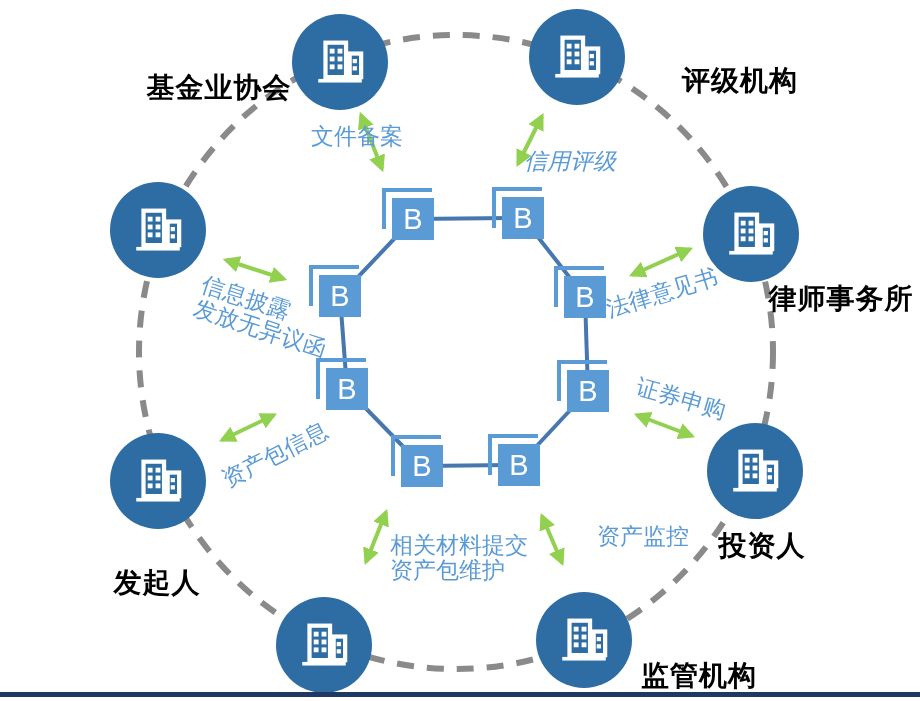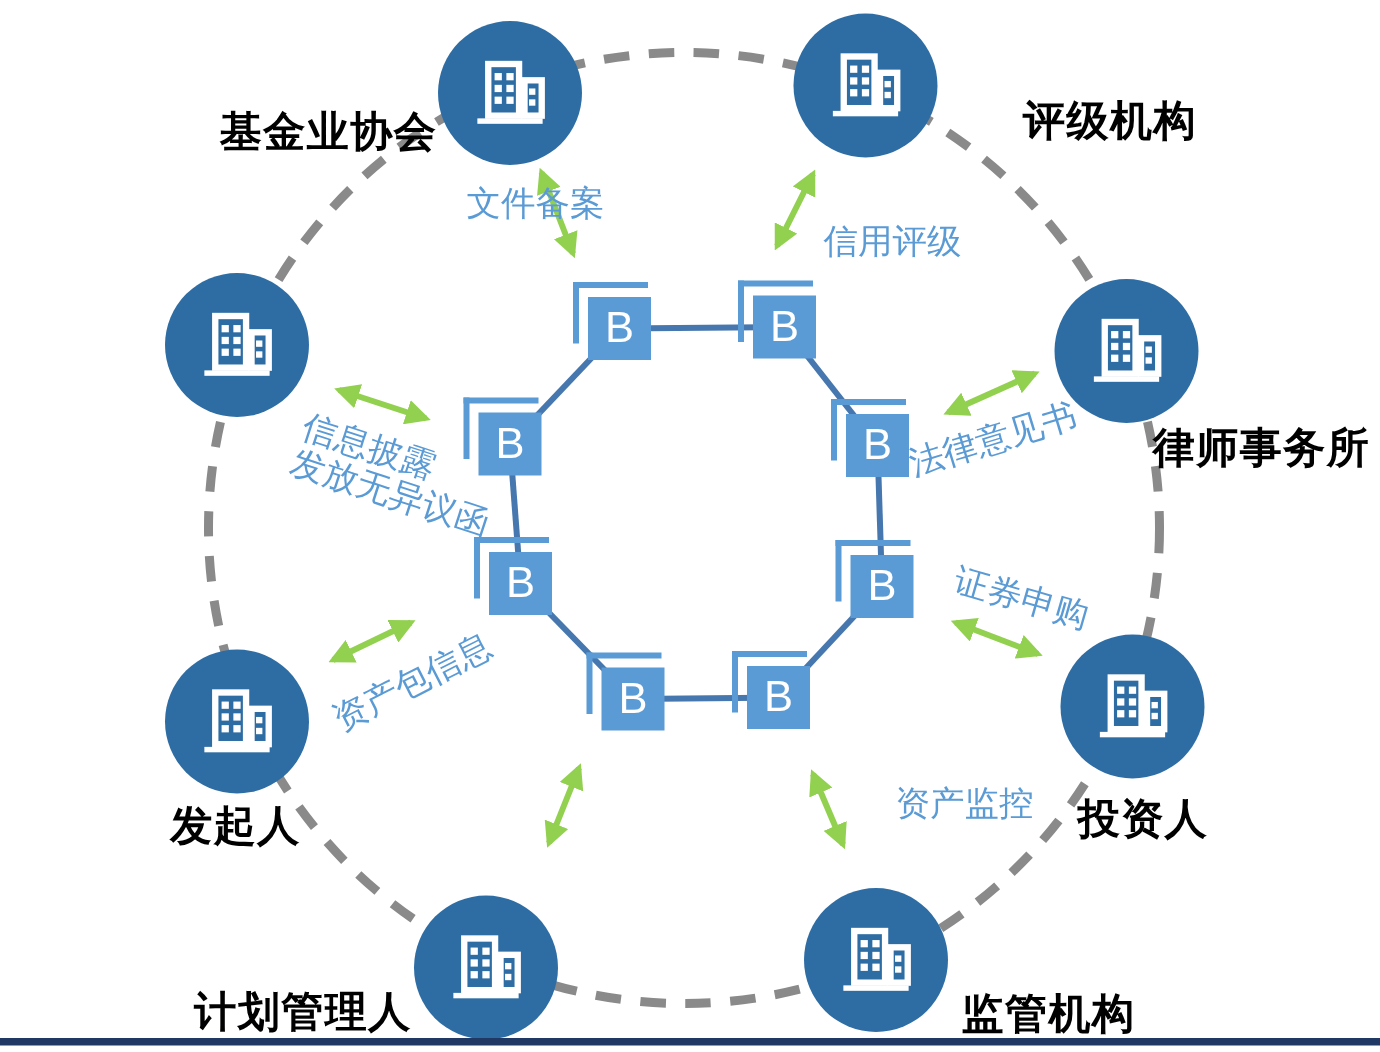--- a/index.html
+++ b/index.html
@@ -212,22 +212,21 @@
         <rect x="24" y="16" width="34" height="57" fill="none" stroke="#ffffff" stroke-width="7"></rect>
         <rect x="64" y="34" width="19" height="39" fill="none" stroke="#ffffff" stroke-width="7"></rect>
       </svg>
   </div>
 
   <div class="entity-label" style="left:219px;top:88px;">基金业协会</div>
   <div class="entity-label" style="left:740px;top:81px;">评级机构</div>
   <div class="entity-label" style="left:762px;top:546px;">投资人</div>
   <div class="entity-label" style="left:841px;top:299px;">律师事务所</div>
   <div class="entity-label" style="left:699px;top:676px;">监管机构</div>
-  <div class="entity-label" style="left:202px;top:675px;">计划管理人</div>
-  <div class="entity-label" style="left:157px;top:551px;text-align:right;">发起人</div>
+  <div class="entity-label" style="left:157px;top:583px;text-align:right;">发起人</div>
 
   <div class="bnode" style="left:392px;top:198px;">
       <span class="bracket"></span>
       <span class="bsq">B</span>
     </div>
   <div class="bnode" style="left:502px;top:197px;">
       <span class="bracket"></span>
       <span class="bsq">B</span>
     </div>
   <div class="bnode" style="left:564px;top:276px;">
@@ -249,24 +248,28 @@
   <div class="bnode" style="left:326px;top:368px;">
       <span class="bracket"></span>
       <span class="bsq">B</span>
     </div>
   <div class="bnode" style="left:319px;top:275px;">
       <span class="bracket"></span>
       <span class="bsq">B</span>
     </div>
 
   <div class="flabel" style="left:320px;top:136px;margin-left:37px;">文件备案</div>
-  <div class="flabel" style="left:595px;top:161px;">信用评级</div>
+  <div class="flabel" style="left:570px;top:161px;font-style:italic;">信用评级</div>
   <div class="flabel" style="left:662px;top:293px;--rot:-17deg;">法律意见书</div>
   <div class="flabel" style="left:681px;top:399px;--rot:16deg;">证券申购</div>
   <div class="flabel" style="left:643px;top:538px;font-family:Liberation Mono, monospace;">资产监控</div>
+  <div class="flabel tl" style="left:390px;top:533px;">
+    <span>相关材料提交</span>
+    <span>资产包维护</span>
+  </div>
   <div class="flabel" style="left:275px;top:455px;--rot:-27deg;">资产包信息</div>
   <div class="flabel" style="left:264px;top:317px;--rot:18deg;transform:translate(-50%,-50%) rotate(18deg);">
     <span>信息披露</span>
     <span>发放无异议函</span>
   </div>
 
   <div class="bottom-bar"></div>
 </div>
 
 </body></html>

